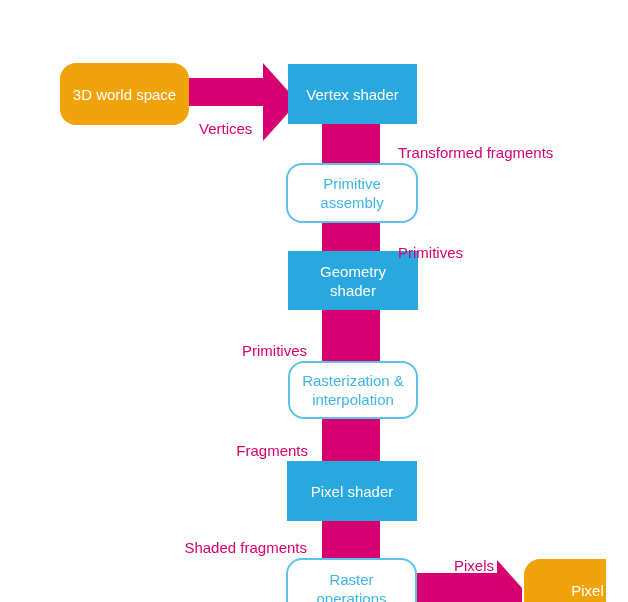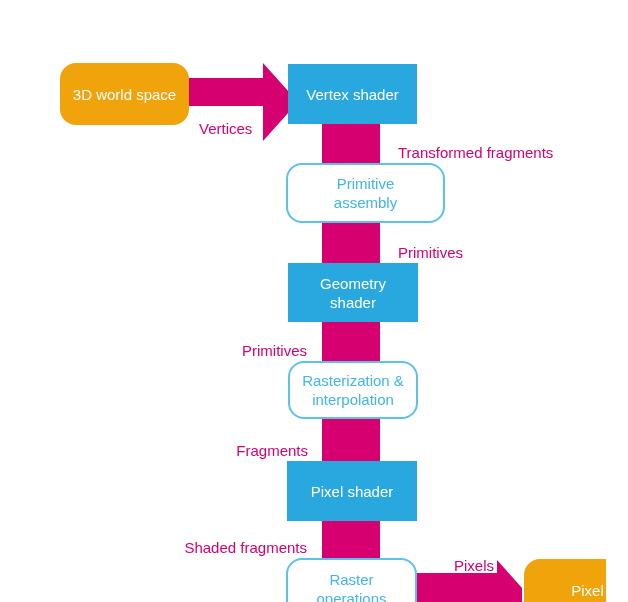--- a/index.html
+++ b/index.html
@@ -54,22 +54,22 @@
   }
   .node.outline {
     background: #FFFFFF;
     color: var(--outline_text);
     border: 2px solid var(--outline_border);
     border-radius: 16px;
   }
 
   #node-world   { left: 16px;  top: 19px;  width: 129px; height: 62px; }
   #node-vertex  { left: 244px; top: 20px;  width: 129px; height: 60px; }
-  #node-assembly{ left: 242px; top: 119px; width: 159px; height: 60px; }
-  #node-geometry{ left: 244px; top: 219px; width: 130px; height: 59px; }
+  #node-assembly{ left: 242px; top: 119px; width: 132px; height: 60px; }
+  #node-geometry{ left: 244px; top: 207px; width: 130px; height: 59px; }
   #node-raster  { left: 244px; top: 317px; width: 130px; height: 58px; }
   #node-pixel   { left: 243px; top: 417px; width: 130px; height: 60px; }
   #node-rasterop{ left: 242px; top: 514px; width: 131px; height: 62px; }
   #node-screen  { left: 480px; top: 515px; width: 127px; height: 62px; }
 
   
   .arrow-shaft {
     position: absolute;
     background: var(--magenta);
     z-index: 2;

